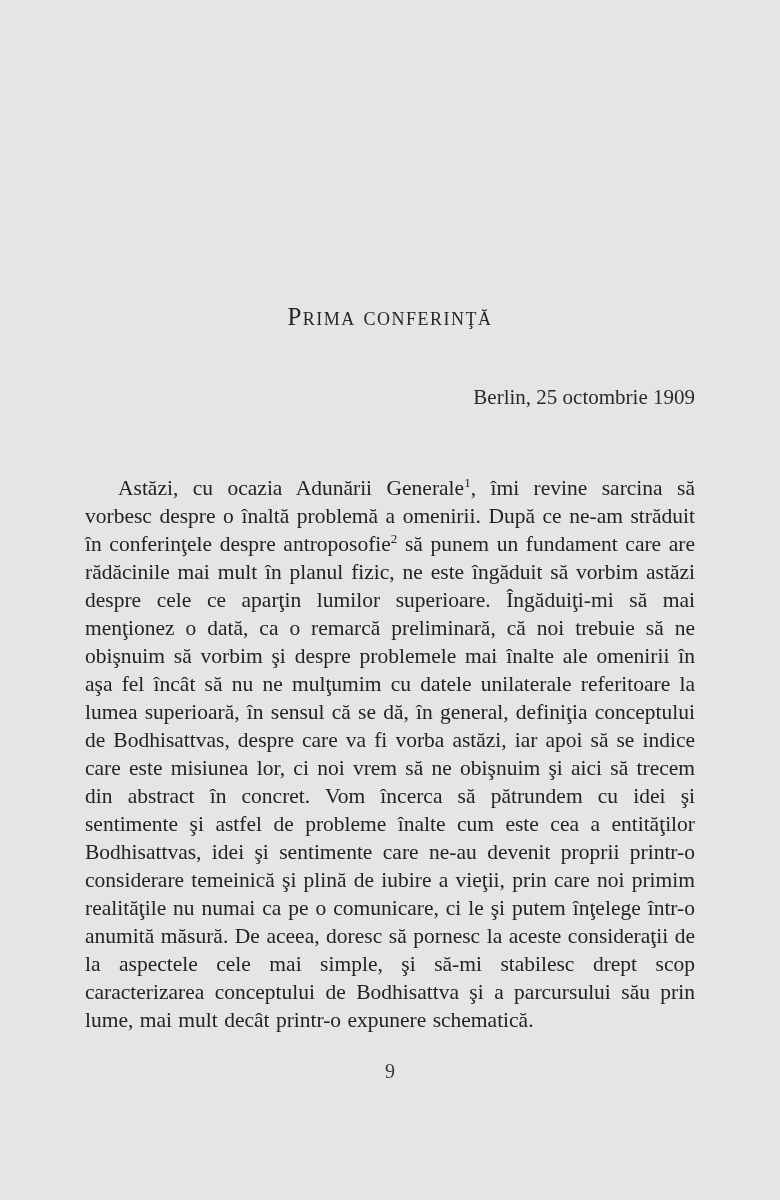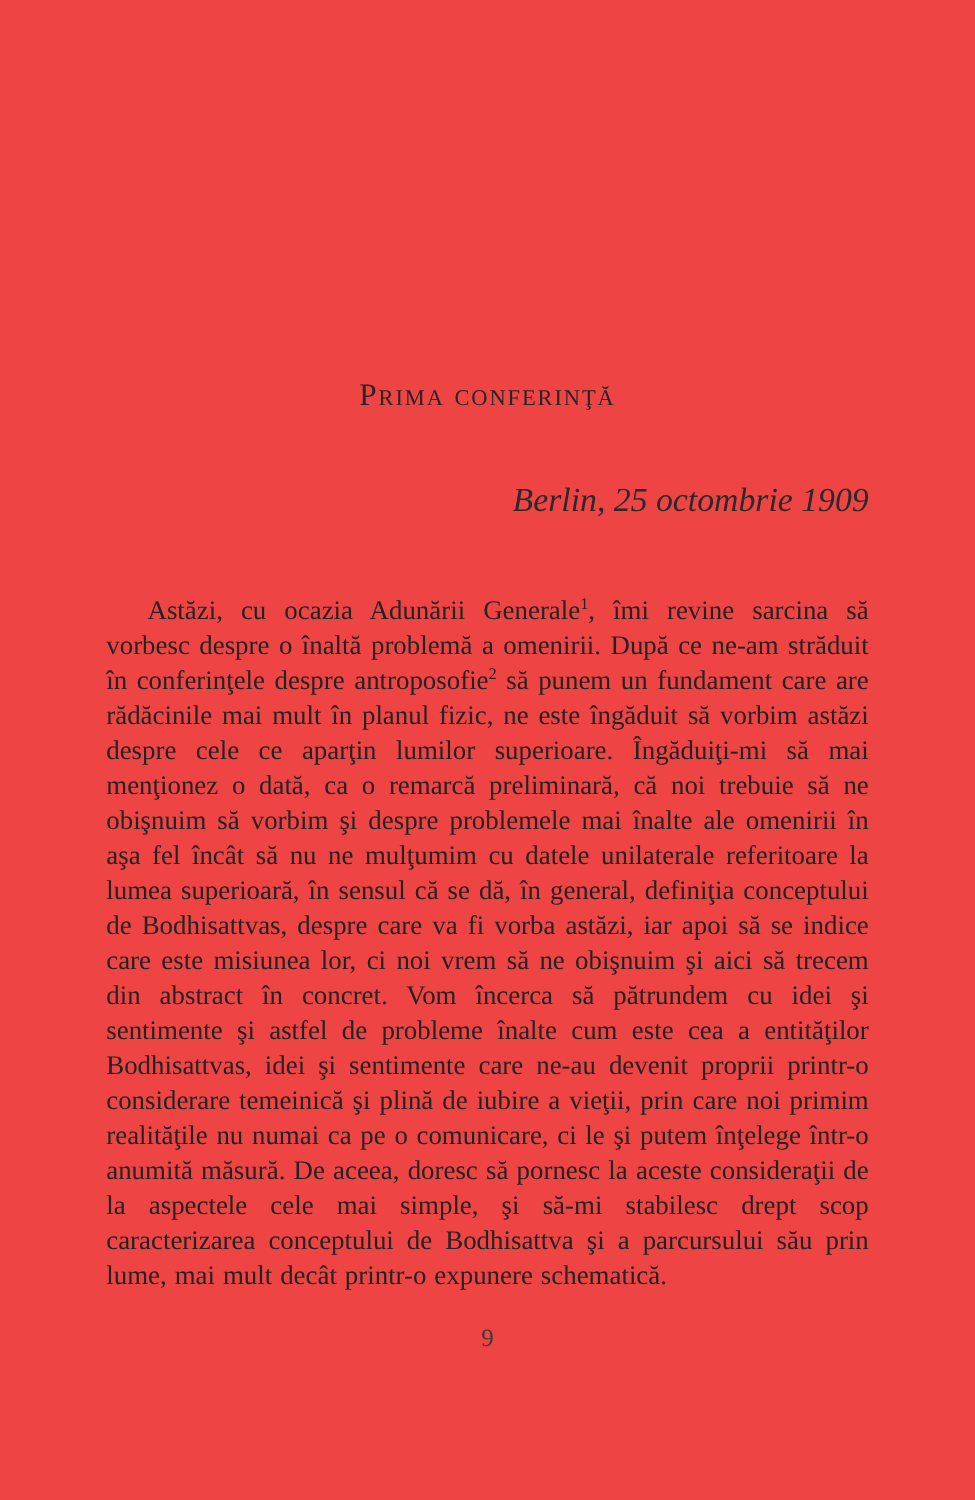--- a/index.html
+++ b/index.html
@@ -4,21 +4,21 @@
 <style>
   html, body {
     margin: 0;
     padding: 0;
     background: #ffffff;
   }
   .page {
     position: relative;
     width: 780px;
     height: 1200px;
-    background: #ef4444;
+    background: #e5e5e5;
     overflow: hidden;
     font-family: "Liberation Serif", "DejaVu Serif", serif;
     color: #232323;
   }
   .content {
     position: absolute;
     left: 85px;
     width: 610px;
     top: 0;
   }
@@ -32,22 +32,21 @@
     font-variant: small-caps;
     letter-spacing: 1.5px;
     color: #262626;
   }
   .dateline {
     position: absolute;
     top: 385px;
     left: 0;
     width: 610px;
     text-align: right;
-    font-style: italic;
-    font-size: 27px;
+    font-size: 21px;
     color: #2a2a2a;
   }
   .body-paragraph {
     position: absolute;
     top: 452px;
     left: 0;
     width: 610px;
     font-size: 21.5px;
     line-height: 28px;
     text-align: justify;

